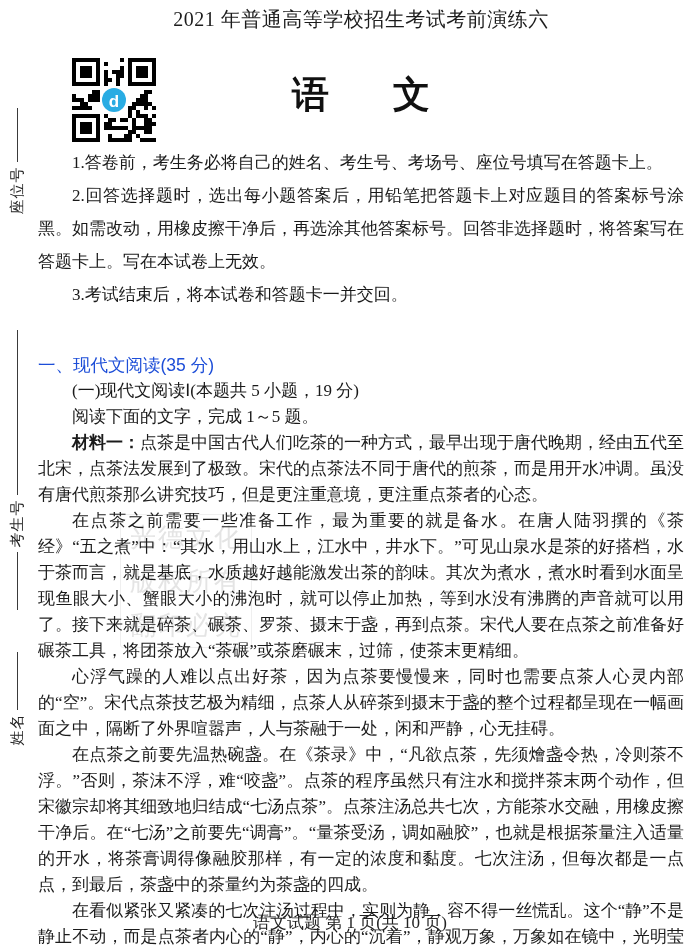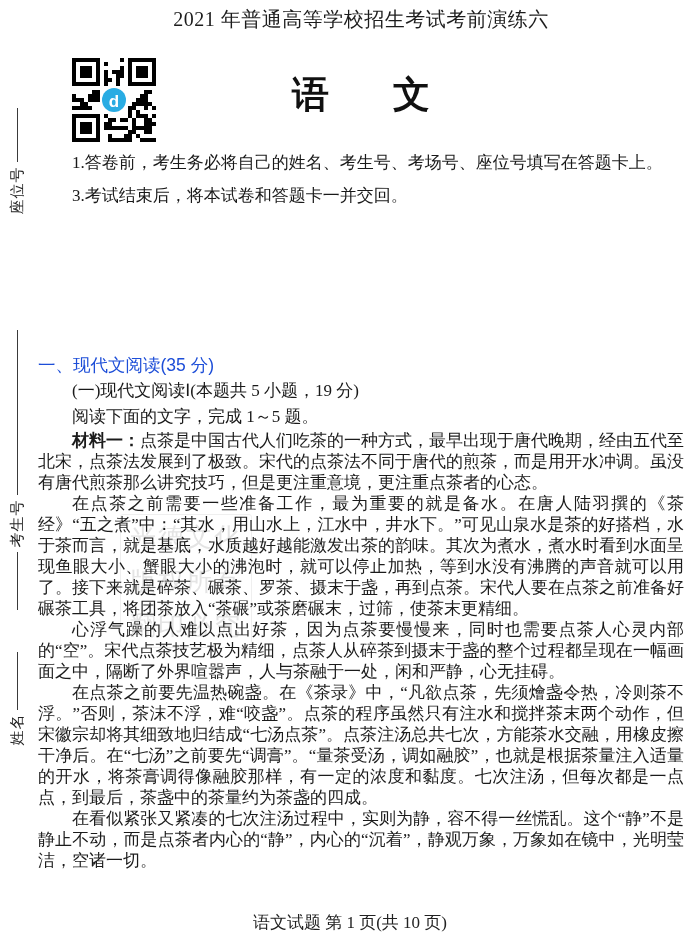--- a/index.html
+++ b/index.html
@@ -60,21 +60,21 @@
   }
 
   
   .main { position:absolute; left:38px; top:352px; width:646px; z-index:1; }
   .sec-heading {
     font-family:"Liberation Sans", sans-serif;
     font-weight:400; font-size:17.5px; line-height:26px; color:#1d4ed8;
   }
   .sub-line { font-size:17px; line-height:26px; text-indent:2em; color:#191919; }
   .body-para {
-    font-size:17px; line-height:21px; text-indent:2em;
+    font-size:17px; line-height:26px; text-indent:2em;
     text-align:justify; color:#1b1b1b;
   }
   .body-para b { font-weight:700; }
 
   
   .page-footer {
     position:absolute; left:0; top:911px; width:700px;
     text-align:center; font-size:17px; color:#222; z-index:1;
   }
 </style>
@@ -218,20 +218,21 @@
 </div>
 
 <div class="watermark">
   <div>光德文化</div>
   <div>版权所有</div>
   <div>翻印必究</div>
 </div>
 
 <div class="notice">
   <p>1.答卷前，考生务必将自己的姓名、考生号、考场号、座位号填写在答题卡上。</p>
+  <p>2.回答选择题时，选出每小题答案后，用铅笔把答题卡上对应题目的答案标号涂黑。如需改动，用橡皮擦干净后，再选涂其他答案标号。回答非选择题时，将答案写在答题卡上。写在本试卷上无效。</p>
   <p>3.考试结束后，将本试卷和答题卡一并交回。</p>
 </div>
 
 <div class="main">
   <div class="sec-heading">一、现代文阅读(35 分)</div>
   <div class="sub-line">(一)现代文阅读Ⅰ(本题共 5 小题，19 分)</div>
   <div class="sub-line">阅读下面的文字，完成 1～5 题。</div>
   <p class="body-para"><b>材料一：</b><span>点茶是中国古代人们吃茶的一种方式，最早出现于唐代晚期，经由五代至北宋，点茶法发展到了极致。宋代的点茶法不同于唐代的煎茶，而是用开水冲调。虽没有唐代煎茶那么讲究技巧，但是更注重意境，更注重点茶者的心态。</span></p>
   <p class="body-para">在点茶之前需要一些准备工作，最为重要的就是备水。在唐人陆羽撰的《茶经》“五之煮”中：“其水，用山水上，江水中，井水下。”可见山泉水是茶的好搭档，水于茶而言，就是基底，水质越好越能激发出茶的韵味。其次为煮水，煮水时看到水面呈现鱼眼大小、蟹眼大小的沸泡时，就可以停止加热，等到水没有沸腾的声音就可以用了。接下来就是碎茶、碾茶、罗茶、摄末于盏，再到点茶。宋代人要在点茶之前准备好碾茶工具，将团茶放入“茶碾”或茶磨碾末，过筛，使茶末更精细。</p>
   <p class="body-para">心浮气躁的人难以点出好茶，因为点茶要慢慢来，同时也需要点茶人心灵内部的“空”。宋代点茶技艺极为精细，点茶人从碎茶到摄末于盏的整个过程都呈现在一幅画面之中，隔断了外界喧嚣声，人与茶融于一处，闲和严静，心无挂碍。</p>

